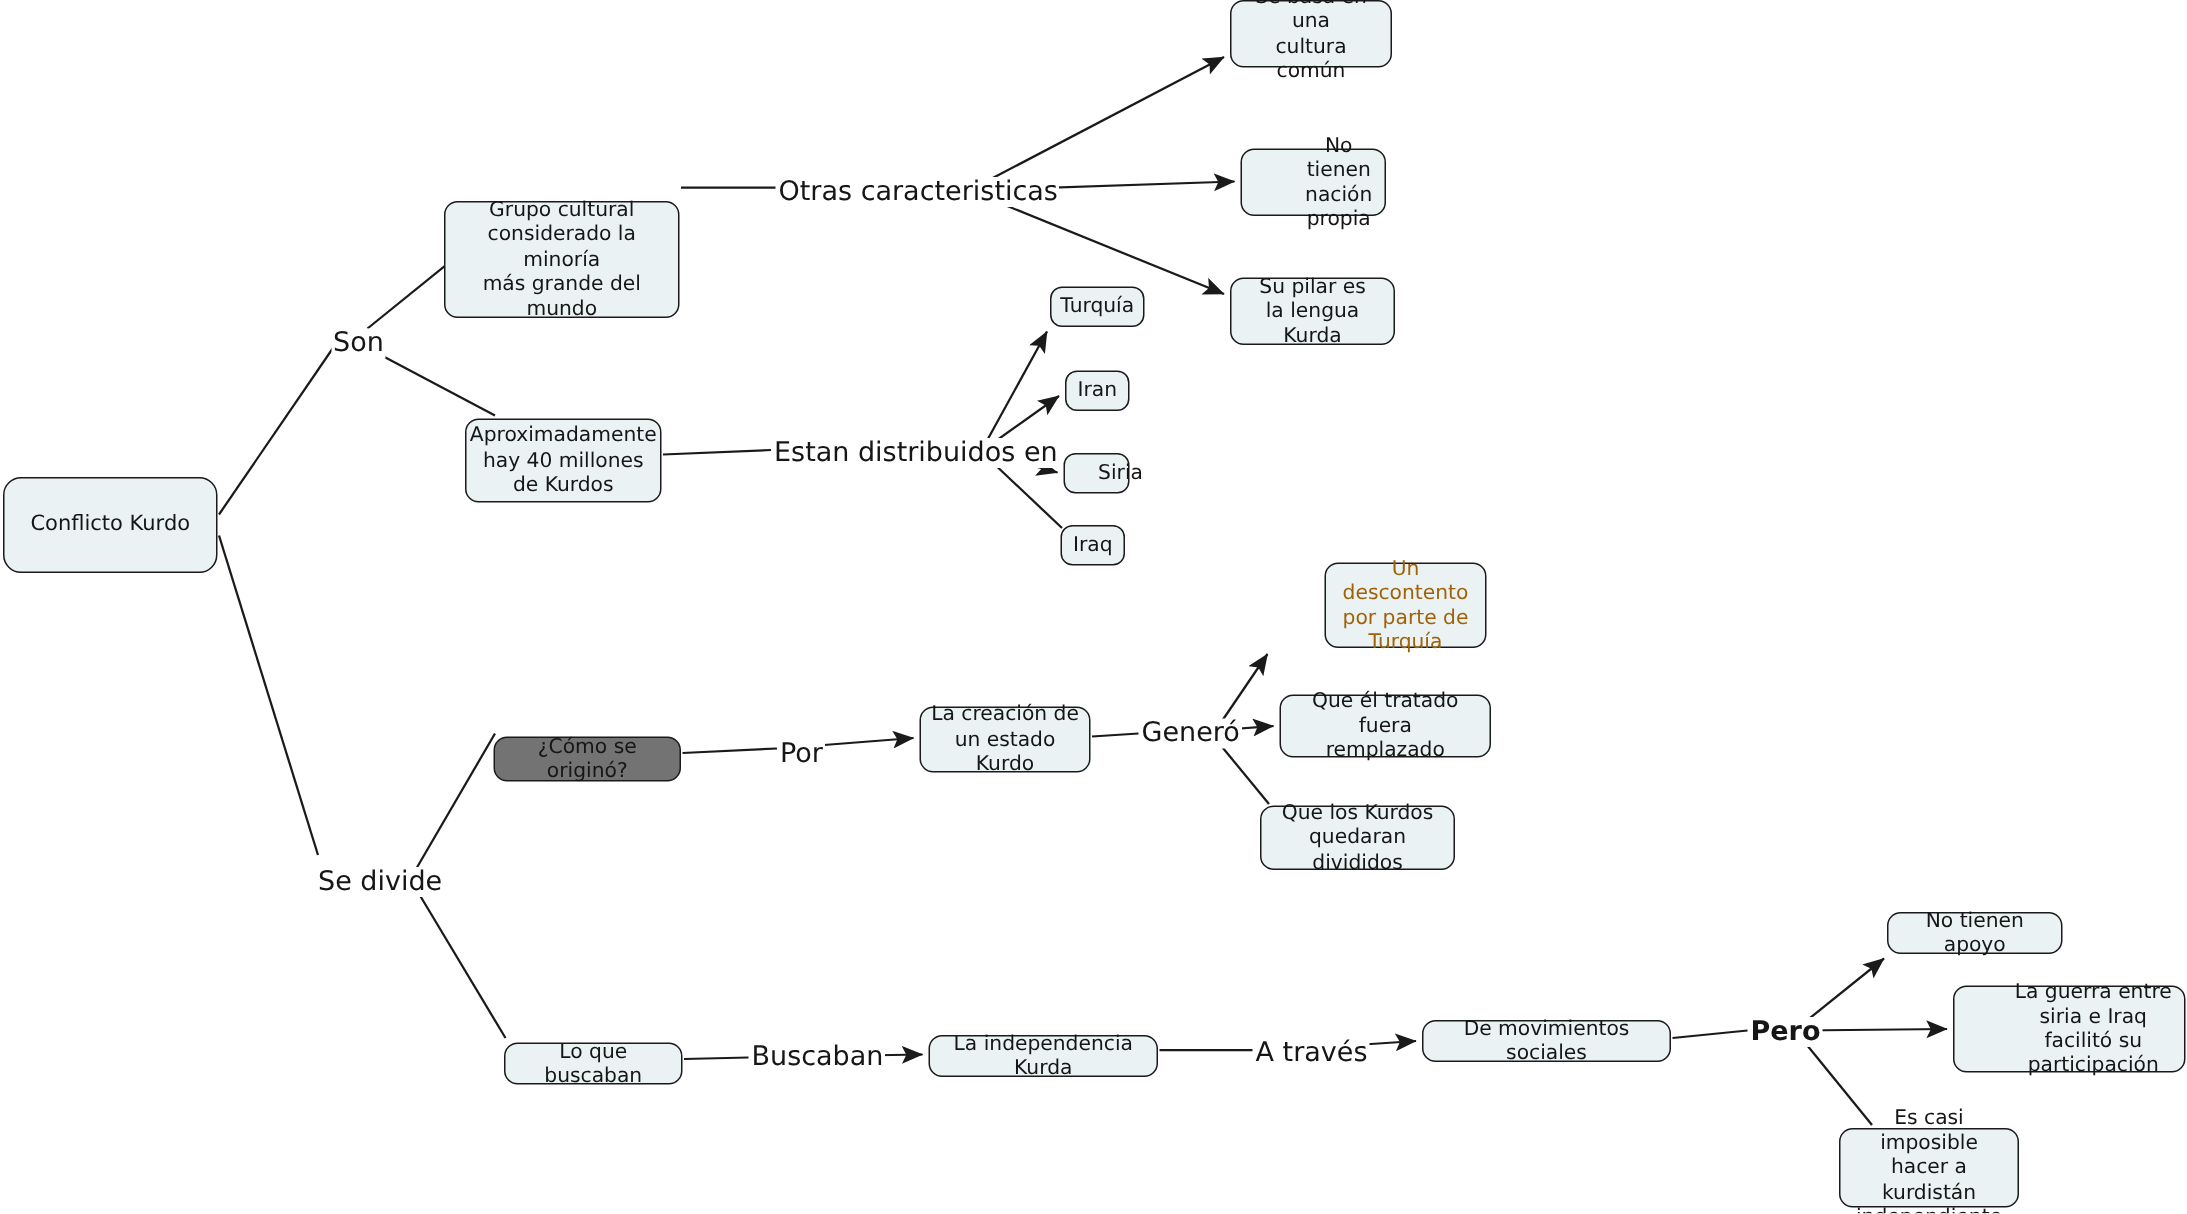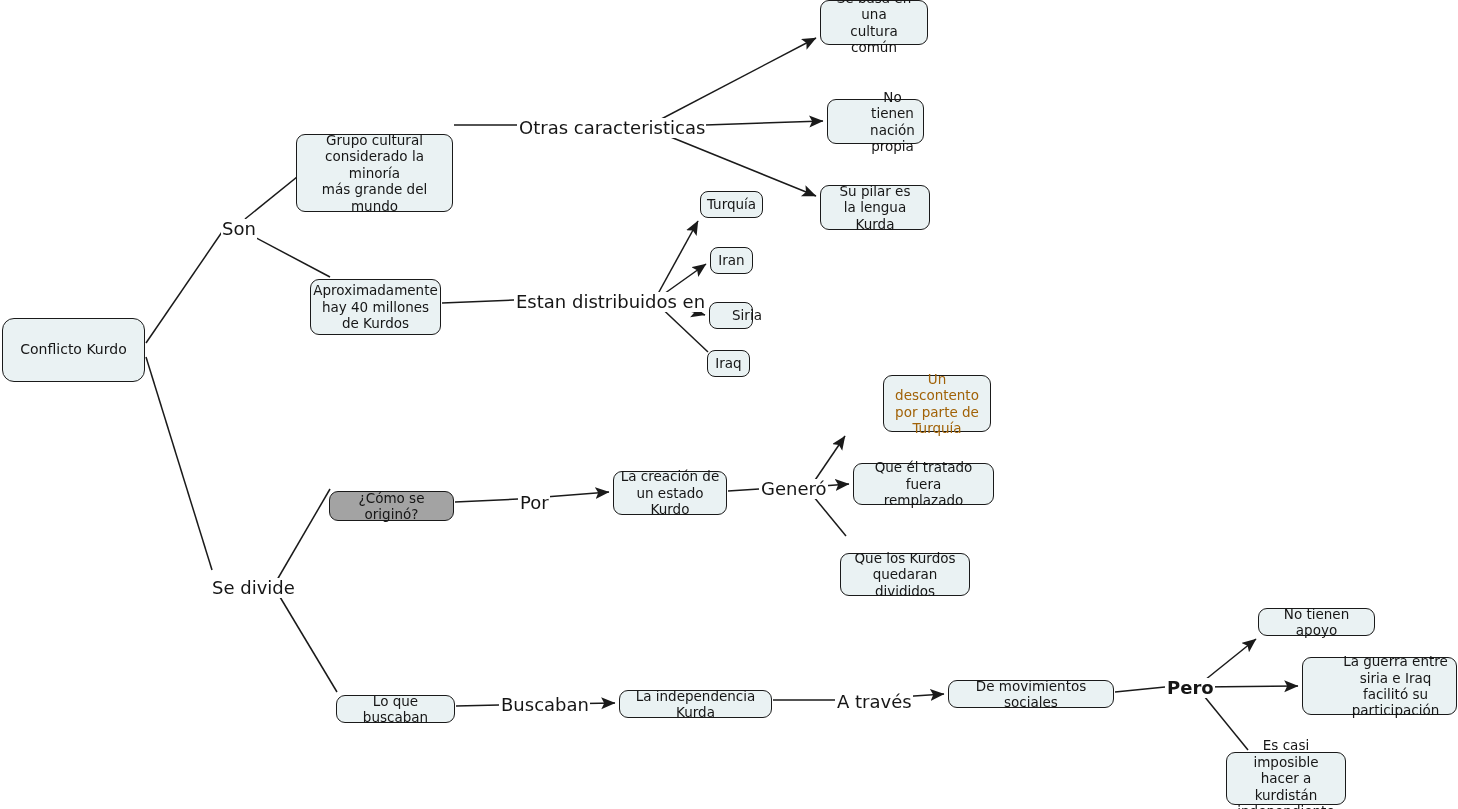--- a/index.html
+++ b/index.html
@@ -115,29 +115,29 @@
 nación propia</span></div>
       <div class="node" style="left: 820px; top: 185px; width: 110px; height: 45px; background: rgb(234, 242, 243); border-color: rgb(26, 26, 26); color: rgb(22, 22, 22); justify-content: center;"><span>Su pilar es
 la lengua Kurda</span></div>
       <div class="node" style="left: 310px; top: 279px; width: 131px; height: 56px; background: rgb(234, 242, 243); border-color: rgb(26, 26, 26); color: rgb(22, 22, 22);"><span>Aproximadamente
 hay 40 millones
 de Kurdos</span></div>
       <div class="node small" style="left: 700px; top: 191px; width: 63px; height: 27px; background: rgb(234, 242, 243); border-color: rgb(26, 26, 26); color: rgb(22, 22, 22);"><span>Turquía</span></div>
       <div class="node small" style="left: 710px; top: 247px; width: 43px; height: 27px; background: rgb(234, 242, 243); border-color: rgb(26, 26, 26); color: rgb(22, 22, 22);"><span>Iran</span></div>
       <div class="node small" style="left: 709px; top: 302px; width: 44px; height: 27px; background: rgb(234, 242, 243); border-color: rgb(26, 26, 26); color: rgb(22, 22, 22); padding-left: 37px;"><span>Siria</span></div>
       <div class="node small" style="left: 707px; top: 350px; width: 43px; height: 27px; background: rgb(234, 242, 243); border-color: rgb(26, 26, 26); color: rgb(22, 22, 22);"><span>Iraq</span></div>
-      <div class="node" style="left: 329px; top: 491px; width: 125px; height: 30px; background: #a3a3a3; border-color: rgb(26, 26, 26); color: rgb(22, 22, 22);"><span>¿Cómo se originó?</span></div>
+      <div class="node" style="left: 329px; top: 491px; width: 125px; height: 30px; background: #737373; border-color: rgb(26, 26, 26); color: rgb(22, 22, 22);"><span>¿Cómo se originó?</span></div>
       <div class="node" style="left: 613px; top: 471px; width: 114px; height: 44px; background: rgb(234, 242, 243); border-color: rgb(26, 26, 26); color: rgb(22, 22, 22);"><span>La creación de
 un estado Kurdo</span></div>
       <div class="node" style="left: 847px; top: 375px; width: 108px; height: 57px; background: rgb(234, 242, 243); border-color: rgb(26, 26, 26); color: #a16207; margin-left: 36px;"><span>Un descontento
 por parte de
 Turquía</span></div>
       <div class="node" style="left: 853px; top: 463px; width: 141px; height: 42px; background: rgb(234, 242, 243); border-color: rgb(26, 26, 26); color: rgb(22, 22, 22);"><span>Que él tratado fuera
 remplazado</span></div>
-      <div class="node" style="left: 840px; top: 537px; width: 130px; height: 43px; background: rgb(234, 242, 243); border-color: rgb(26, 26, 26); color: rgb(22, 22, 22); margin-top: 16px;"><span>Que los Kurdos
+      <div class="node" style="left: 840px; top: 537px; width: 130px; height: 43px; background: rgb(234, 242, 243); border-color: rgb(26, 26, 26); color: rgb(22, 22, 22);"><span>Que los Kurdos
 quedaran divididos</span></div>
       <div class="node" style="left: 336px; top: 695px; width: 119px; height: 28px; background: rgb(234, 242, 243); border-color: rgb(26, 26, 26); color: rgb(22, 22, 22);"><span>Lo que buscaban</span></div>
       <div class="node" style="left: 619px; top: 690px; width: 153px; height: 28px; background: rgb(234, 242, 243); border-color: rgb(26, 26, 26); color: rgb(22, 22, 22);"><span>La independencia Kurda</span></div>
       <div class="node" style="left: 948px; top: 680px; width: 166px; height: 28px; background: rgb(234, 242, 243); border-color: rgb(26, 26, 26); color: rgb(22, 22, 22);"><span>De movimientos sociales</span></div>
       <div class="node" style="left: 1226px; top: 608px; width: 117px; height: 28px; background: rgb(234, 242, 243); border-color: rgb(26, 26, 26); color: rgb(22, 22, 22); margin-left: 32px;"><span>No tienen apoyo</span></div>
       <div class="node" style="left: 1302px; top: 657px; width: 155px; height: 58px; background: rgb(234, 242, 243); border-color: rgb(26, 26, 26); color: rgb(22, 22, 22); padding-left: 37px;"><span>La guerra entre
 siria e Iraq
 facilitó su participación</span></div>
       <div class="node" style="left: 1226px; top: 752px; width: 120px; height: 53px; background: rgb(234, 242, 243); border-color: rgb(26, 26, 26); color: rgb(22, 22, 22);"><span>Es casi imposible
 hacer a kurdistán

